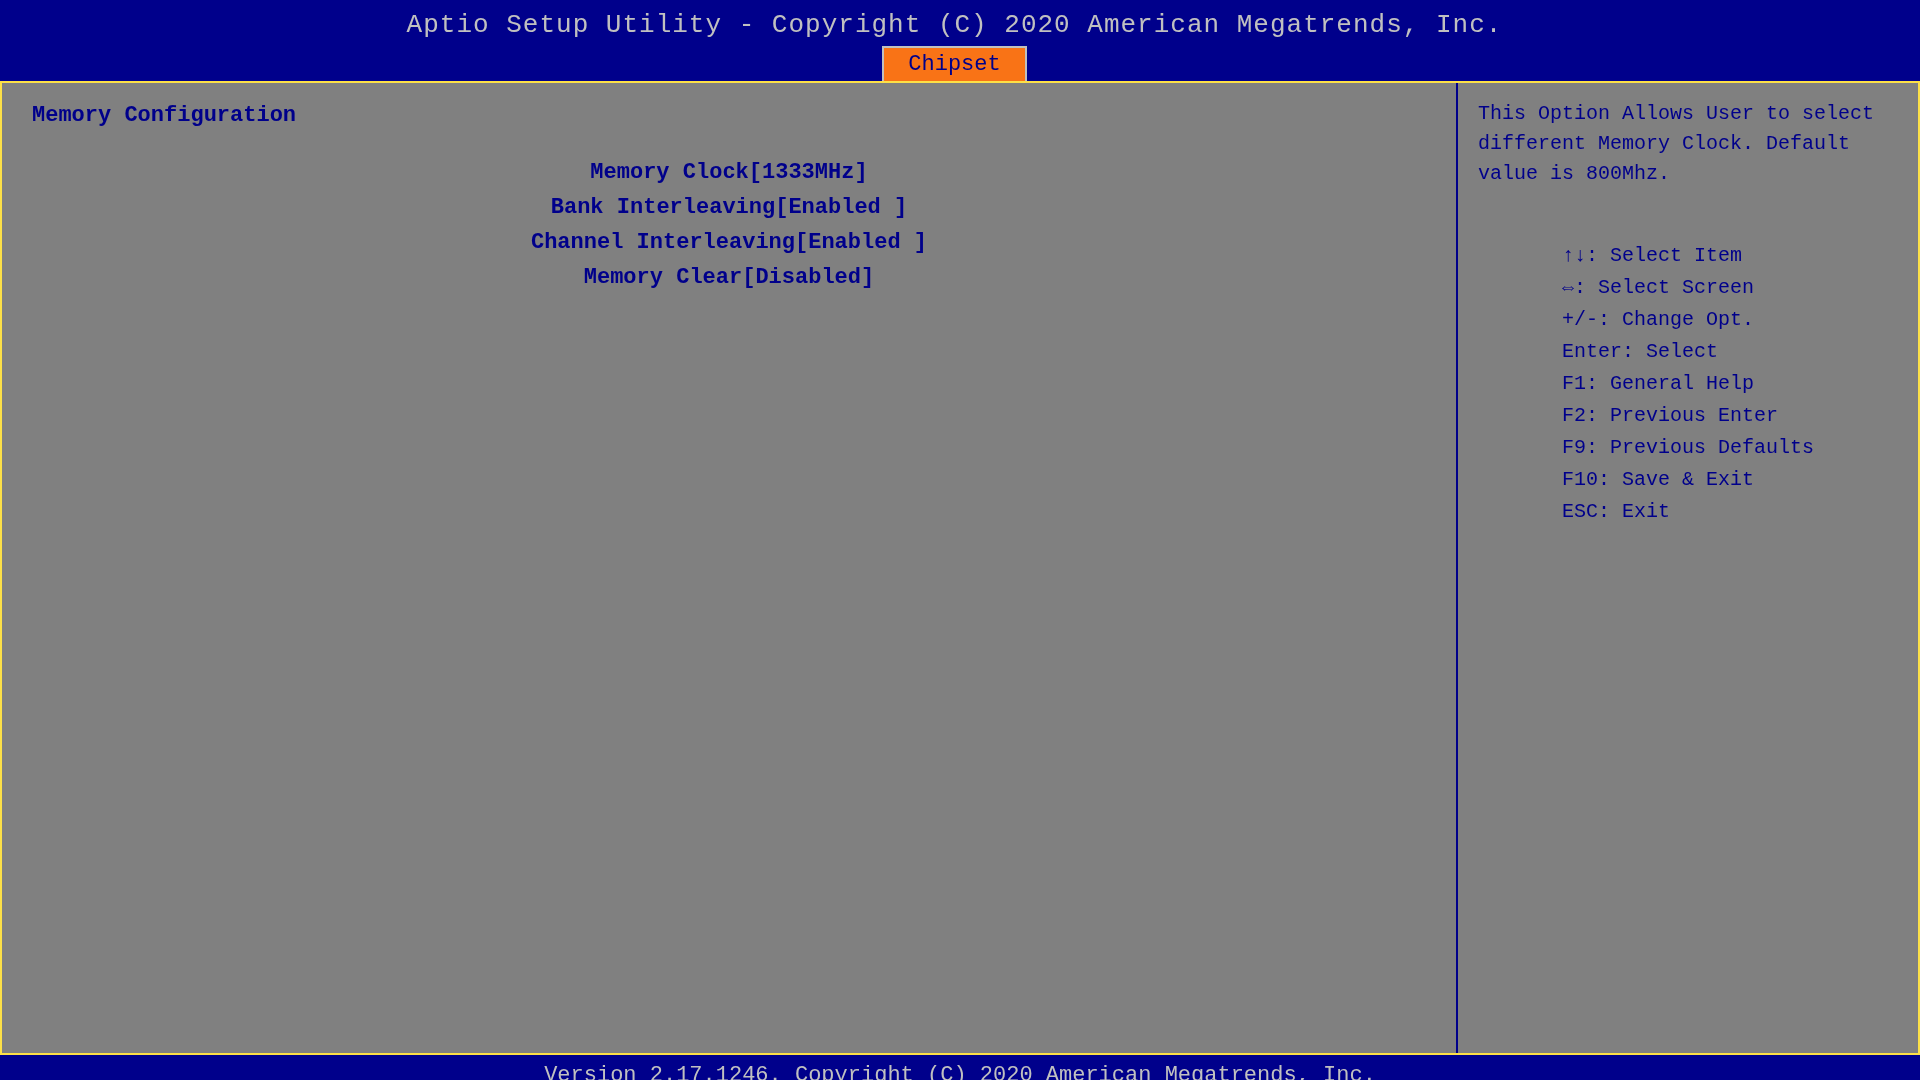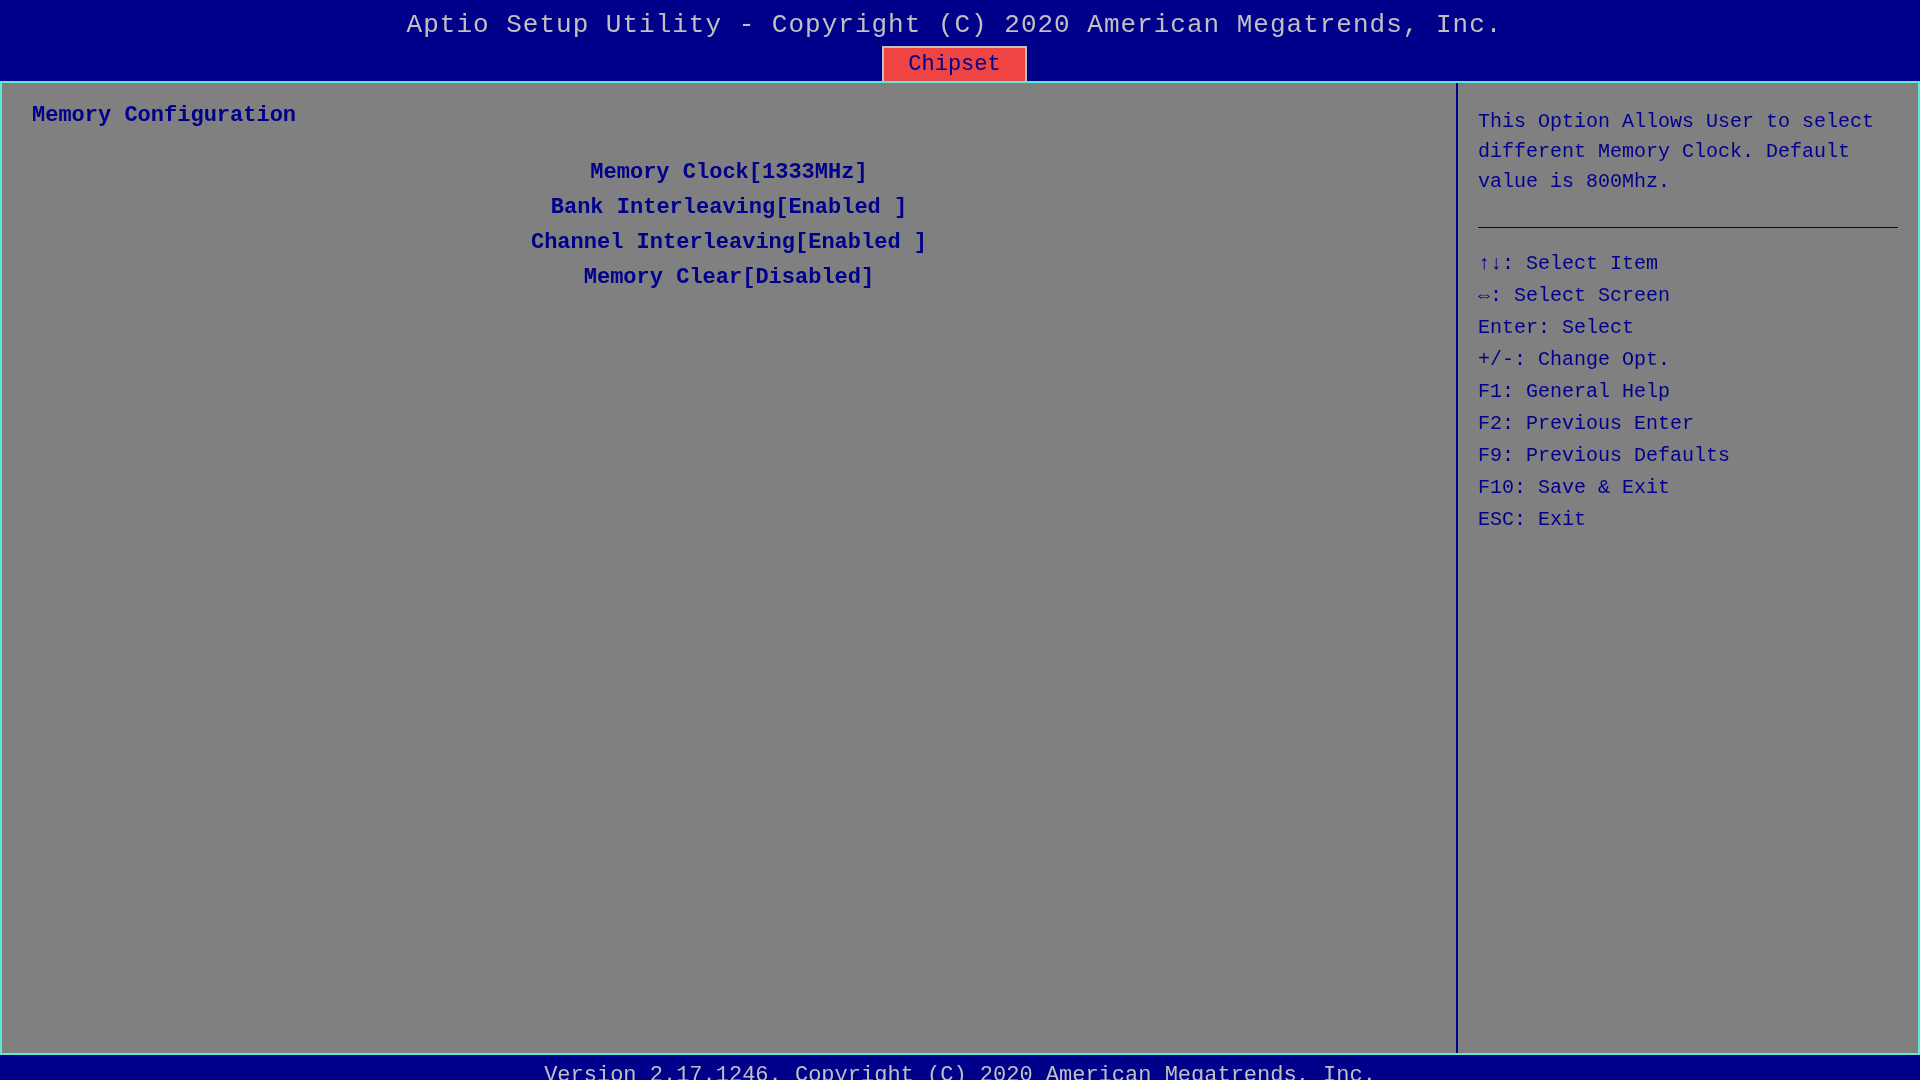--- a/index.html
+++ b/index.html
@@ -30,35 +30,35 @@
       letter-spacing: 1px;
       padding-bottom: 6px;
     }
 
     .tab-bar {
       display: flex;
       justify-content: center;
     }
 
     .tab-active {
-      background-color: #ef4444;
+      background-color: #f97316;
       color: #00008b;
       font-size: 22px;
       padding: 4px 24px;
       border-top: 2px solid #c0c0c0;
       border-left: 2px solid #c0c0c0;
       border-right: 2px solid #c0c0c0;
     }
 
     
     .main-content {
       display: flex;
       width: 100%;
       height: calc(1080px - 62px - 44px);
-      border: 2px solid #5eead4;
+      border: 2px solid #fde047;
       margin: 0;
     }
 
     
     .left-panel {
       flex: 1;
       background-color: #808080;
       padding: 20px 30px;
       border-right: 2px solid #00008b;
     }
@@ -90,23 +90,24 @@
     .config-value {
       color: #00008b;
       font-size: 22px;
       font-weight: bold;
     }
 
     
     .right-panel {
       width: 460px;
       background-color: #808080;
-      padding: 24px 20px;
+      padding: 16px 20px;
       display: flex;
       flex-direction: column;
+      align-items: center;
     }
 
     .help-text {
       color: #00008b;
       font-size: 20px;
       line-height: 1.5;
       margin-bottom: 20px;
     }
 
     .divider {
@@ -170,22 +171,22 @@
       </div>
   </div>
 
   <div class="right-panel">
     <div class="help-text">This Option Allows User to select different Memory Clock. Default value is 800Mhz.</div>
     <hr class="divider">
     <div class="shortcuts">
 
     <div class="shortcut-row">↑↓: Select Item</div>
         <div class="shortcut-row">⇔: Select Screen</div>
+        <div class="shortcut-row">+/-: Change Opt.</div>
         <div class="shortcut-row">Enter: Select</div>
-        <div class="shortcut-row">+/-: Change Opt.</div>
         <div class="shortcut-row">F1: General Help</div>
         <div class="shortcut-row">F2: Previous Enter</div>
         <div class="shortcut-row">F9: Previous Defaults</div>
         <div class="shortcut-row">F10: Save &amp; Exit</div>
         <div class="shortcut-row">ESC: Exit</div>
       </div>
   </div>
 
 </div>
 

